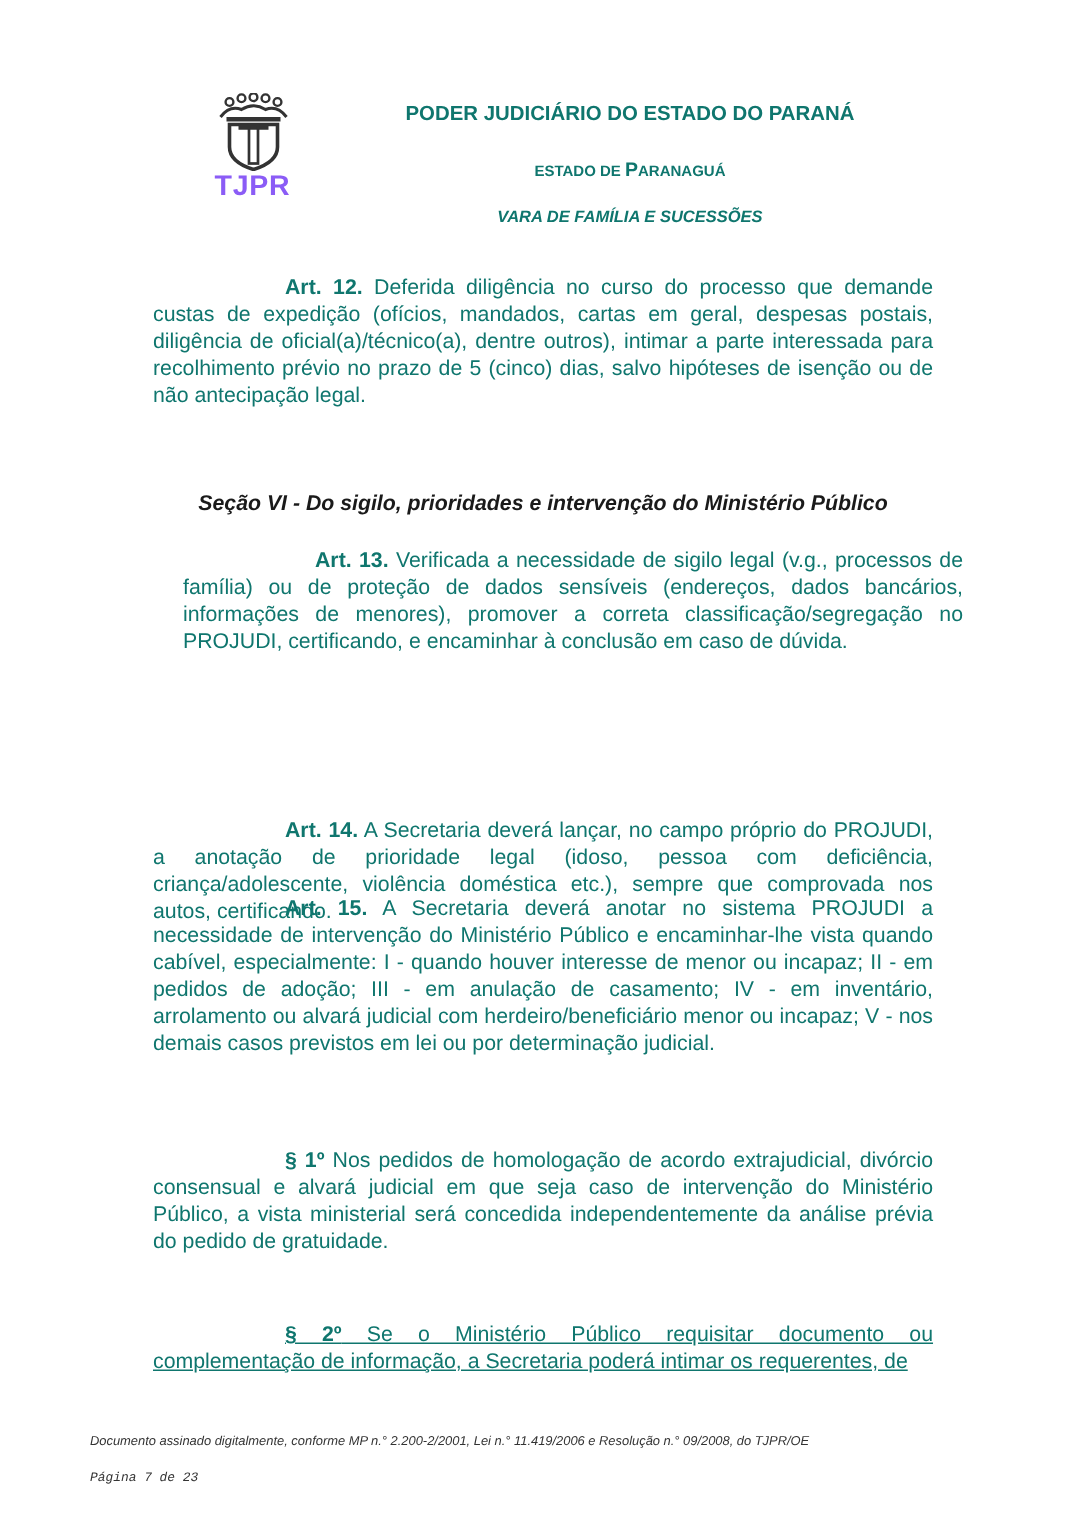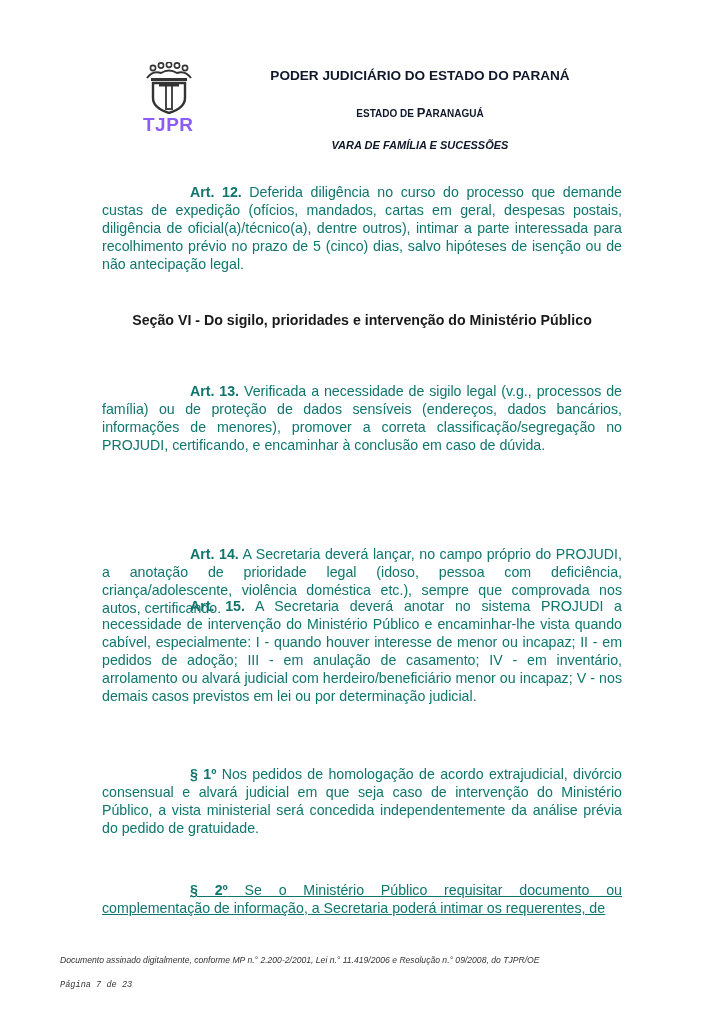--- a/index.html
+++ b/index.html
@@ -31,21 +31,21 @@
       font-size: 19px;
       letter-spacing: 0.5px;
       color: #8b5cf6;
     }
     .hdr {
       position: absolute;
       left: 240px;
       width: 360px;
       text-align: center;
       font-weight: bold;
-      color: #0f172a;
+      color: #0f766e;
       white-space: nowrap;
     }
     .hdr-1 { top: 68px; font-size: 13.6px; }
     .hdr-2 { top: 105px; font-size: 10px; }
     .hdr-2 .big { font-size: 13px; }
     .hdr-3 { top: 139px; font-size: 11px; font-style: italic; }
 
     .body-text {
       position: absolute;
       left: 102px;
@@ -102,23 +102,23 @@
 <div class="logo-text">TJPR</div>
 
 <div class="hdr hdr-1">PODER JUDICIÁRIO DO ESTADO DO PARANÁ</div>
 <div class="hdr hdr-2"><span>ESTADO DE </span><span class="big">P</span><span>ARANAGUÁ</span></div>
 <div class="hdr hdr-3">VARA DE FAMÍLIA  E SUCESSÕES</div>
 
 <div class="body-text" style="top:183px;">
   <p class="para"><span class="indent"></span><b>Art. 12.</b><span> Deferida diligência no curso do processo que demande custas de expedição (ofícios, mandados, cartas em geral, despesas postais, diligência de oficial(a)/técnico(a), dentre outros), intimar a parte interessada para recolhimento prévio no prazo de 5 (cinco) dias, salvo hipóteses de isenção ou de não antecipação legal.</span></p>
 </div>
 
-<div class="section-title" style="top:312px;">Seção VI - Do sigilo, prioridades e intervenção do Ministério Público</div>
+<div class="section-title" style="top:328px;font-style:italic;">Seção VI - Do sigilo, prioridades e intervenção do Ministério Público</div>
 
-<div class="body-text" style="top:382px;">
+<div class="body-text" style="top:365px;margin-left:20px;">
   <p class="para"><span class="indent"></span><b>Art. 13.</b><span> Verificada a necessidade de sigilo legal (v.g., processos de família) ou de proteção de dados sensíveis (endereços, dados bancários, informações de menores), promover a correta classificação/segregação no PROJUDI, certificando, e encaminhar à conclusão em caso de dúvida.</span></p>
 </div>
 
 <div class="body-text" style="top:497px;margin-top:48px;">
   <p class="para"><span class="indent"></span><b>Art. 14.</b><span> A Secretaria deverá lançar, no campo próprio do PROJUDI, a anotação de prioridade legal (idoso, pessoa com deficiência, criança/adolescente, violência doméstica etc.), sempre que comprovada nos autos, certificando.</span></p>
 </div>
 
 <div class="body-text" style="top:597px;">
   <p class="para"><span class="indent"></span><b>Art. 15.</b><span> A Secretaria deverá anotar no sistema PROJUDI a necessidade de intervenção do Ministério Público e encaminhar-lhe vista quando cabível, especialmente: I - quando houver interesse de menor ou incapaz; II - em pedidos de adoção; III - em anulação de casamento; IV - em inventário, arrolamento ou alvará judicial com herdeiro/beneficiário menor ou incapaz; V - nos demais casos previstos em lei ou por determinação judicial.</span></p>
 </div>

